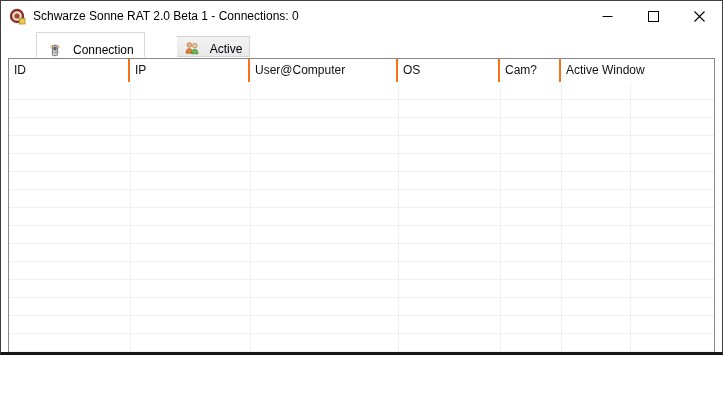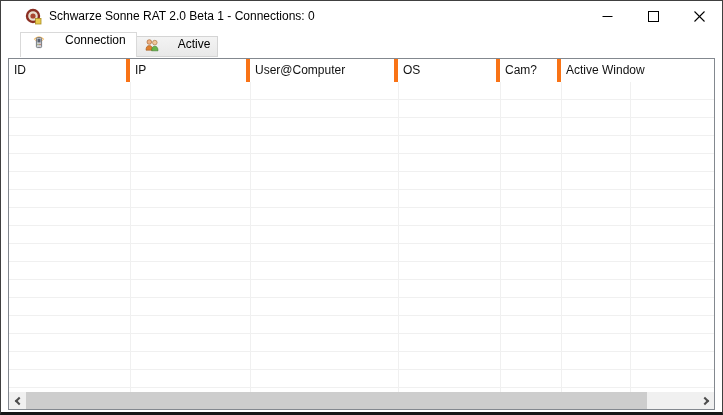--- a/index.html
+++ b/index.html
@@ -1,58 +1,57 @@
 <!DOCTYPE html>
 <html><head>
 <meta charset="utf-8">
 <style>
   * { box-sizing: border-box; margin: 0; padding: 0; }
   html,body { width: 723px; height: 415px; background:#fff; }
   body { font-family: "Liberation Sans", sans-serif; font-size: 12px; color:#000; }
 
   .window {
-    position: relative; width: 723px; height: 415px;
+    position: relative; width: 723px; height: 355px;
     background: #ffffff;
     border: 1px solid #404040;
     border-bottom: 3px solid #161616;
     overflow: hidden;
-    padding-left: 16px;
   }
 
   
   .titlebar { height: 30px; background:#ffffff; display:flex; align-items:center; }
   .app-icon { width:17px; height:17px; margin-left:8px; flex:0 0 auto; }
   .title { margin-left:7px; font-size:12px; color:#000; white-space:nowrap; }
   .cap-group { margin-left:auto; display:flex; height:100%; }
   .cap-btn { width:46px; height:100%; display:flex; align-items:center; justify-content:center; }
 
   
   .tabstrip { height: 26px; background:#ffffff; display:flex; align-items:flex-end; padding-left:3px; }
   .tab {
-    display:flex; align-items:flex-start; gap:18px;
+    display:flex; align-items:flex-end; gap:10px;
     height:21px; padding:0 7px; margin-right:0px;
     background: linear-gradient(#f3f3f3, #e9e9e9);
     border:1px solid #d4d4d4; border-left:none;
-    font-size:12px; white-space:nowrap;
+    font-size:12px; white-space:nowrap;margin-left:32px;
   }
   .tab:first-child { border-left:1px solid #d4d4d4; }
   .tab.selected {
     height:25px; background:#ffffff; border:1px solid #d9d9d9; border-bottom:none;
     position:relative; z-index:2; padding:0 10px;
   }
   .tab-ico { width:16px; height:16px; display:inline-block; }
 
   
   .listview {
     position:absolute; left:7px; top:57px; width:707px; height:352px;
     border:1px solid #83888f; background:#fff;
     display:flex; flex-direction:column;
   }
   .lv-header { height:23px; display:flex; background:#fff; flex:0 0 auto; }
-  .hcell { height:100%; line-height:22px; padding-left:5px; border-right:4px solid #f97316; font-size:12px; color:#111; overflow:hidden; white-space:nowrap; }
+  .hcell { height:100%; line-height:22px; padding-left:5px; border-right:2px solid #f97316; font-size:12px; color:#111; overflow:hidden; white-space:nowrap; }
   .c0{width:121px}.c1{width:120px}.c2{width:148px}.c3{width:102px}.c4{width:61px}.c5{width:69px}.c6{flex:1;border-right:none}
 
   .lv-body {
     flex:1; position:relative;
     background: repeating-linear-gradient(to bottom, #ffffff 0 17px, #f0f0f0 17px 18px);
   }
   .vline { position:absolute; top:0; bottom:0; width:1px; background:#f0f0f0; }
 
   
   .hscroll { height:17px; flex:0 0 auto; display:flex; background:#f0f0f0; }

